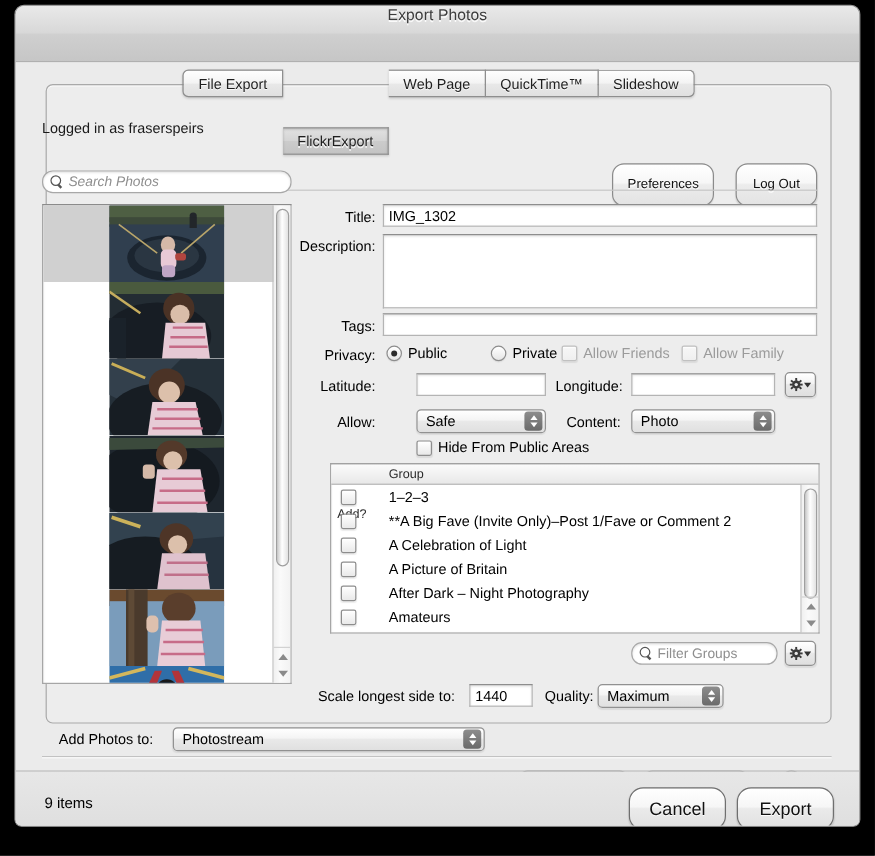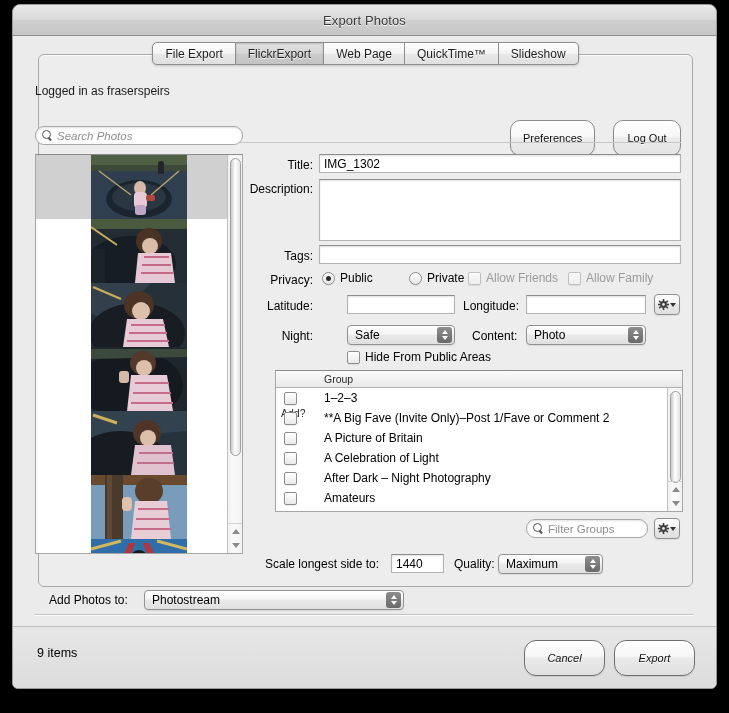--- a/index.html
+++ b/index.html
@@ -17,24 +17,24 @@
     left: 12px; top: 4px;
     width: 705px; height: 685px;
     background: #ebebeb;
     border-radius: 8px 8px 6px 6px;
     border: 1px solid #9a9a9a;
     box-shadow: 0 3px 14px rgba(0,0,0,0.55);
     overflow: hidden;
   }
 
   .titlebar {
-    height: 31px;
+    height: 47px;
     background: linear-gradient(to bottom,#e9e9e9 0%, #d8d8d8 48%, #cfcfcf 52%, #c6c6c6 100%);
     border-bottom: 1px solid #8e8e8e;
-    display: flex; align-items: center; justify-content: center;
+    display: flex; justify-content: center;
     border-radius: 7px 7px 0 0;
   }
   .titlebar .title {
     font-size: 13px; color: #3b3b3b;
     text-shadow: 0 1px 0 rgba(255,255,255,0.85);
     letter-spacing: .1px;
   }
 
   .body-area {
     position: relative;
@@ -68,20 +68,21 @@
     border: 1px solid #8e8e8e;
     border-left-width: 0;
     text-shadow: 0 1px 0 rgba(255,255,255,0.8);
     white-space: nowrap;
   }
   .tab:first-child { border-left-width: 1px; border-radius: 5px 0 0 5px; }
   .tab:last-child { border-radius: 0 5px 5px 0; }
   .tab.selected {
     background: linear-gradient(to bottom,#e2e2e2 0%,#d4d4d4 50%,#cbcbcb 51%,#c4c4c4 100%);
     box-shadow: inset 0 1px 2px rgba(0,0,0,0.18);
+    margin-top: 48px;
   }
 
   
   .lbl { font-size: 12px; color: #000; }
   .lbl.dim { color: #9b9b9b; }
   .rlabel { font-size: 12px; color: #000; text-align: right; }
 
   .loggedin {
     position: absolute; left: 22px; top: 48px;
     font-size: 12px; color: #1a1a1a;
@@ -93,21 +94,21 @@
     height: 36px; padding: 0 12px;
     font-size: 11px; color: #111;
     background: linear-gradient(to bottom,#ffffff 0%,#f7f7f7 45%,#ececec 50%,#e3e3e3 100%);
     border: 1px solid #8b8b8b;
     border-radius: 10px;
     text-shadow: 0 1px 0 rgba(255,255,255,0.9);
     box-shadow: 0 1px 1px rgba(0,0,0,0.10), inset 0 1px 0 rgba(255,255,255,0.9);
     white-space: nowrap;
     cursor: default;
   }
-  .capsule.big { height: 36px; border-radius: 12px; font-size: 11px; padding: 0 16px; font-style: italic; }
+  .capsule.big { height: 36px; border-radius: 12px; font-size: 15px; padding: 0 16px; }
   .capsule.default {
     background: linear-gradient(to bottom,#ffffff 0%,#f6f6f6 45%,#eaeaea 50%,#e0e0e0 100%);
     border-color: #6f6f6f;
   }
   .helpbtn {
     width: 21px; height: 21px; border-radius: 50%;
     display:inline-flex; align-items:center; justify-content:center;
     font-size: 12px; font-weight: bold; color:#222;
     background: linear-gradient(to bottom,#ffffff,#e5e5e5);
     border: 1px solid #8b8b8b;
@@ -502,21 +503,21 @@
             <rect x="1.2" y="1.6" width="1.6" height="2.2" transform="rotate(-45 2 2.7)"></rect>
             <rect x="8.2" y="7.2" width="1.6" height="2.2" transform="rotate(-45 9 8.3)"></rect>
             <rect x="8.2" y="1.6" width="1.6" height="2.2" transform="rotate(45 9 2.7)"></rect>
             <rect x="1.2" y="7.2" width="1.6" height="2.2" transform="rotate(45 2 8.3)"></rect>
           </g>
         </svg>
       </span>
       <span class="tri"></span>
     </div>
 
-    <div class="rlabel" style="position:absolute; left:225px; top:293px; width:75px;">Night:</div>
+    <div class="rlabel" style="position:absolute; left:225px; top:293px; width:75px;">Allow:</div>
     <div class="popup" style="position:absolute; left:334px; top:289px; width:108px;">
       <span>Safe</span>
       <span class="arrows">
           <i class="up"></i>
           <i class="dn"></i>
         </span>
     </div>
     <div class="lbl" style="position:absolute; left:459px; top:293px;">Content:</div>
     <div class="popup" style="position:absolute; left:513px; top:289px; width:120px;">
       <span>Photo</span>
@@ -546,27 +547,27 @@
         <div class="grow">
           <div class="c1">
               <span class="cbox"></span>
             </div>
           <div class="c2">**A Big Fave (Invite Only)–Post 1/Fave or Comment 2</div>
         </div>
         <div class="grow">
           <div class="c1">
               <span class="cbox"></span>
             </div>
-          <div class="c2">A Picture of Britain</div>
+          <div class="c2">A Celebration of Light</div>
         </div>
         <div class="grow">
           <div class="c1">
               <span class="cbox"></span>
             </div>
-          <div class="c2">A Celebration of Light</div>
+          <div class="c2">A Picture of Britain</div>
         </div>
         <div class="grow">
           <div class="c1">
               <span class="cbox"></span>
             </div>
           <div class="c2">After Dark – Night Photography</div>
         </div>
         <div class="grow">
           <div class="c1">
               <span class="cbox"></span>

